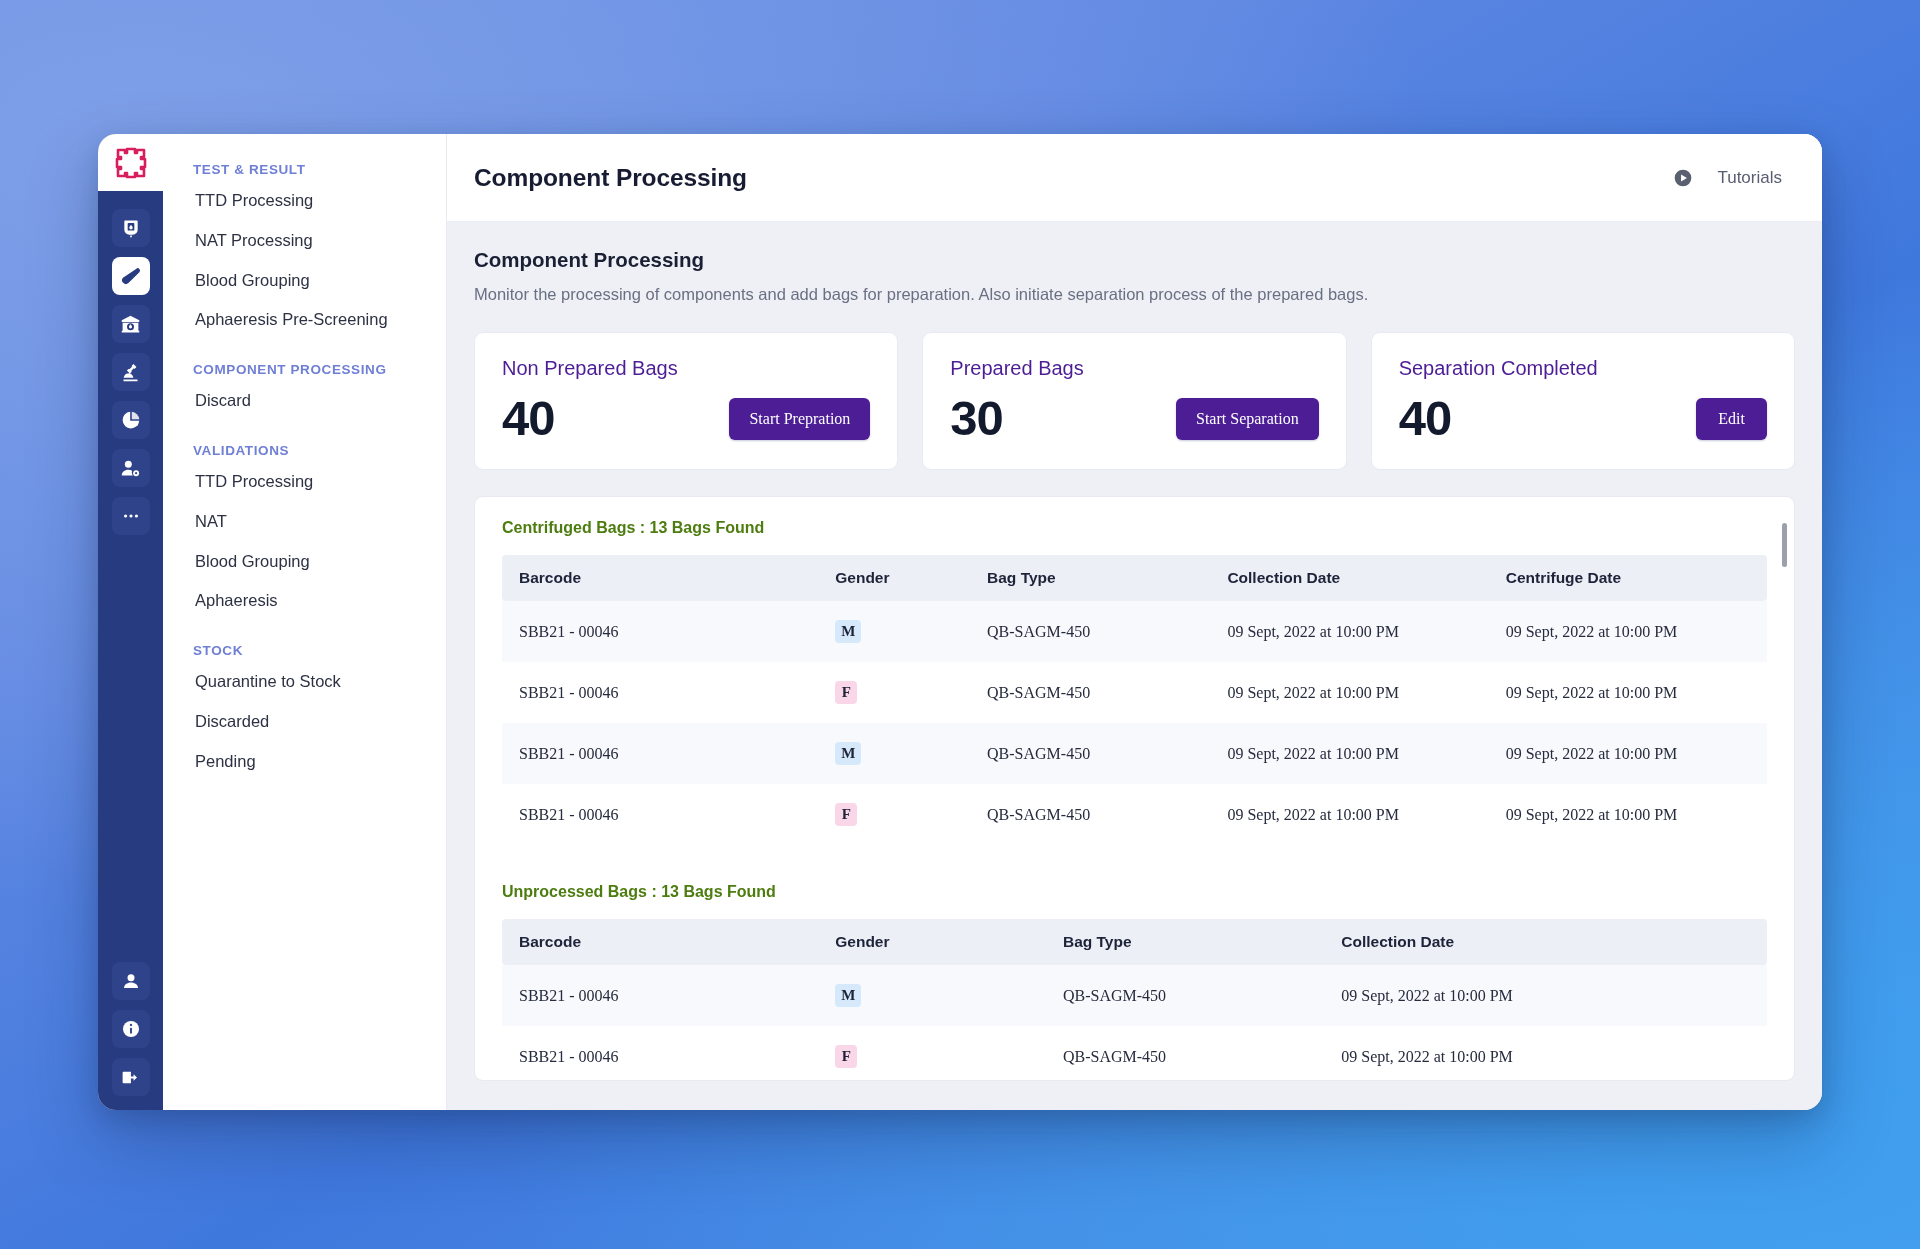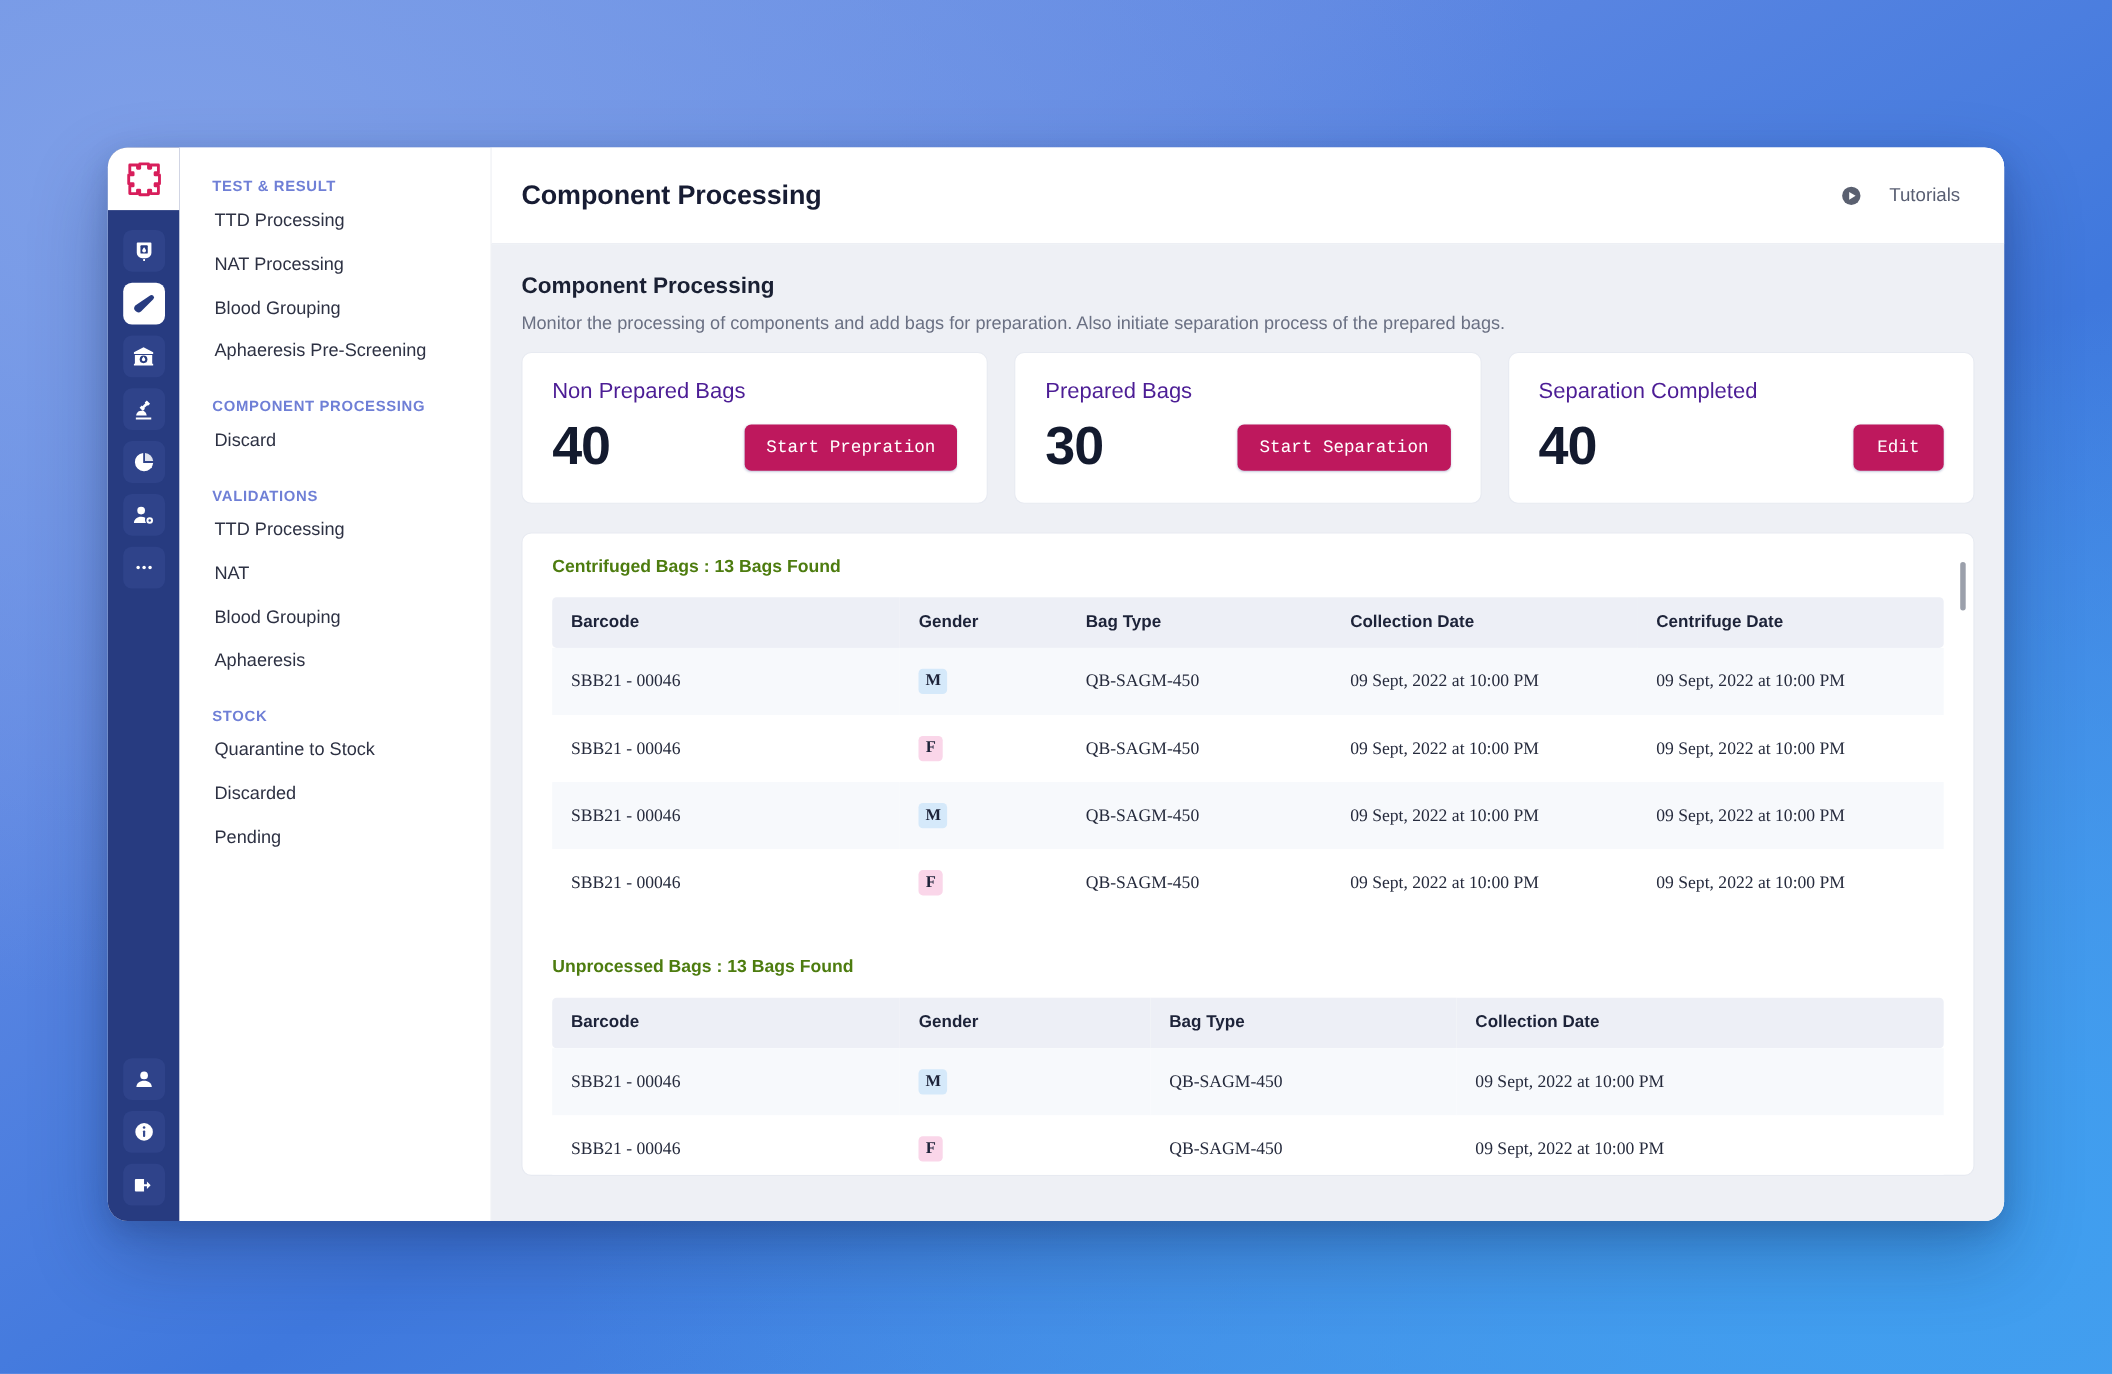--- a/index.html
+++ b/index.html
@@ -149,21 +149,21 @@
   }
   .section-head-title {
     font-size: 20.5px;
     font-weight: 700;
     color: #1a2033;
     margin-bottom: 13px;
   }
   .section-head-sub {
     font-size: 16.5px;
     color: #6a7083;
-    margin-bottom: 16px;
+    margin-bottom: 28px;
   }
 
   
   .stat-row { display: flex; gap: 24px; margin-bottom: 26px; }
   .stat-card {
     flex: 1 1 0;
     background: #ffffff;
     border: 1px solid #e7eaf1;
     border-radius: 9px;
     padding: 24px 27px 26px 27px;
@@ -182,26 +182,26 @@
     gap: 12px;
   }
   .stat-value {
     font-size: 49px;
     font-weight: 700;
     color: #131a2e;
     line-height: 1;
     letter-spacing: -1px;
   }
   .btn-primary {
-    background: #be185d;
+    background: #4c1d95;
     color: #ffffff;
     border: none;
     border-radius: 6px;
     font-size: 16px;
-    font-family: Liberation Mono, monospace;
+    font-family: Liberation Serif, serif;
     padding: 12px 20px;
     cursor: pointer;
     white-space: nowrap;
     box-shadow: 0 1px 2px rgba(30,45,120,0.25);
   }
   .btn-primary.small { padding: 12px 22px; }
 
   
   .panel {
     background: #ffffff;

